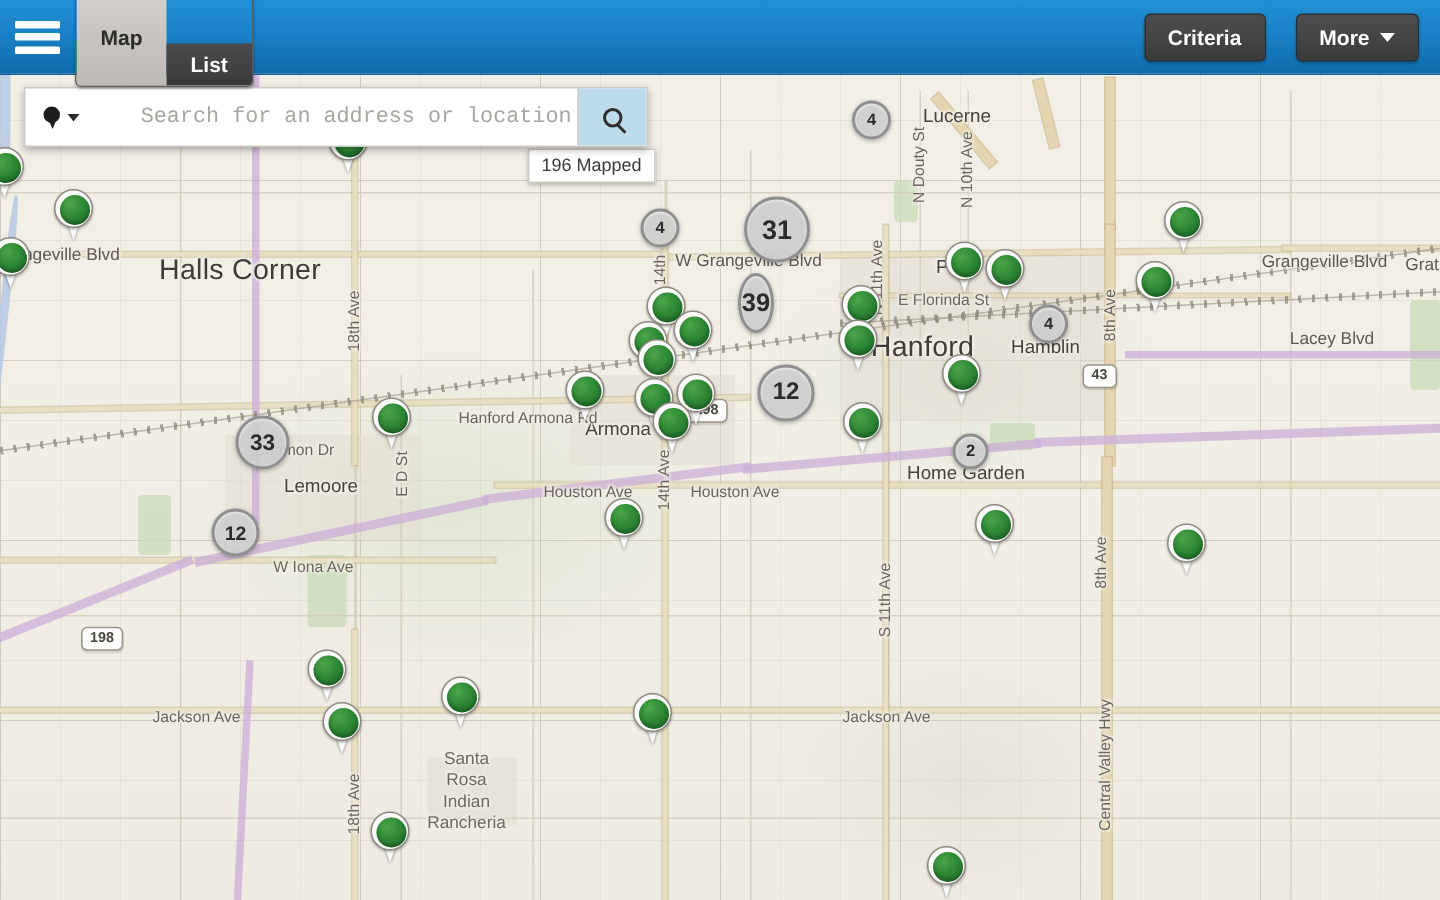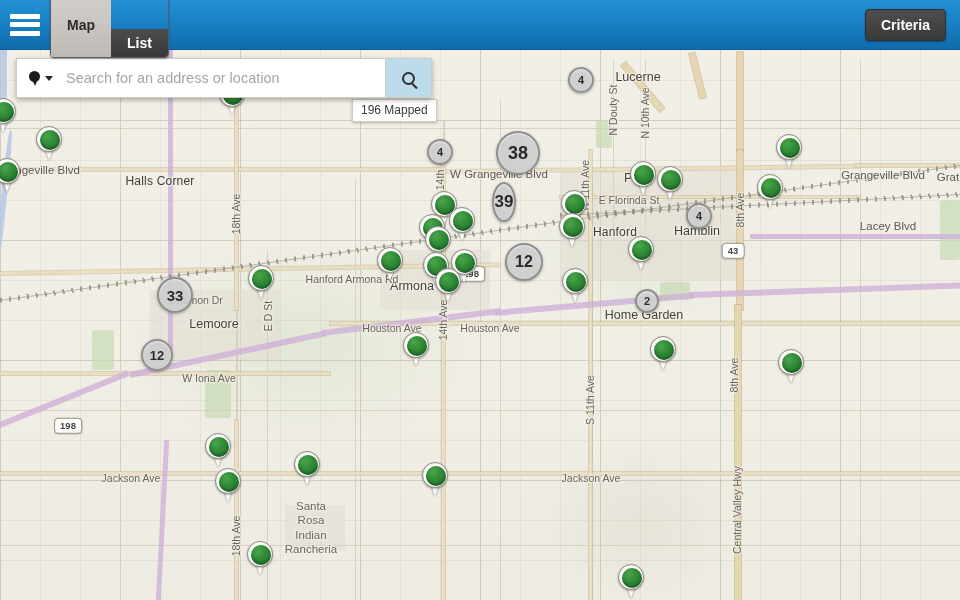--- a/index.html
+++ b/index.html
@@ -62,21 +62,21 @@
 
   
   .lbl {
     position: absolute;
     color: #55504a;
     text-shadow: 0 0 3px #f3f0e9, 0 0 2px #f3f0e9, 1px 1px 2px #f3f0e9, -1px -1px 2px #f3f0e9;
     white-space: nowrap;
     pointer-events: none;
     font-size: 11px;
   }
-  .lbl-place   { font-size: 12px; color: #3f3b36; letter-spacing: .2px; }
+  .lbl-place   { font-size: 19px; color: #3f3b36; letter-spacing: .2px; }
   .lbl-place-sm{ font-size: 12.5px; color: #45413c; }
   .lbl-street  { font-size: 10.5px; color: #6a645c; }
   .lbl-blvd    { font-size: 11.5px; color: #5d574f; }
   .lbl-native  { font-size: 11.5px; color: #6d675f; text-align: center; line-height: 1.25; }
 
   .shield {
     position: absolute;
     background: #fdfdfb;
     border: 1px solid #9a948a;
     border-radius: 4px;
@@ -214,23 +214,24 @@
     border-top: 7px solid #1d1d1d;
   }
   .geo-caret {
     width: 0; height: 0;
     border-left: 4px solid transparent; border-right: 4px solid transparent;
     border-top: 5px solid #2a2a2a;
   }
   .search-input {
     flex: 1; height: 100%;
     border: none; outline: none;
-    font-family: Liberation Sans, sans-serif; font-size: 14.5px; color: #333;
+    font-family: Liberation Mono, monospace; font-size: 14.5px; color: #333;
     background: transparent;
     padding: 4px 4px;
+    text-align: right;
   }
   .search-input::placeholder { color: #a9a59f; }
   .search-go {
     width: 46px; height: 100%;
     background: #bcdcec;
     border: none; border-left: 1px solid #cfcbc4;
     display: flex; align-items: center; justify-content: center;
     cursor: pointer;
   }
   .mag {
@@ -550,21 +551,21 @@
         <div class="pin" style="left: 631px; top: 598px;">
           <div class="pin-tail"></div>
           <div class="pin-head">
             <div class="pin-dot"></div>
           </div>
         </div>
       </div>
     <div id="cluster-layer">
         <div class="cluster" style="left: 568px; top: 67px; width: 26px; height: 26px; font-size: 11px;">4</div>
         <div class="cluster" style="left: 427px; top: 139px; width: 26px; height: 26px; font-size: 11px;">4</div>
-        <div class="cluster" style="left: 496px; top: 131px; width: 44px; height: 44px; font-size: 18px;">38</div>
+        <div class="cluster" style="left: 496px; top: 131px; width: 44px; height: 44px; font-size: 18px;">31</div>
         <div class="cluster" style="left: 492px; top: 182px; width: 24px; height: 40px; font-size: 17px;">39</div>
         <div class="cluster" style="left: 686px; top: 203px; width: 26px; height: 26px; font-size: 11px;">4</div>
         <div class="cluster" style="left: 505px; top: 243px; width: 38px; height: 38px; font-size: 16px;">12</div>
         <div class="cluster" style="left: 635px; top: 289px; width: 24px; height: 24px; font-size: 11px;">2</div>
         <div class="cluster" style="left: 157px; top: 277px; width: 36px; height: 36px; font-size: 15px;">33</div>
         <div class="cluster" style="left: 141px; top: 339px; width: 32px; height: 32px; font-size: 13px;">12</div>
       </div>
   </div>
 
   <div class="header">
@@ -575,20 +576,24 @@
     </div>
 
     <div class="seg">
       <button class="seg-on">Map</button>
       <button class="seg-off">List</button>
     </div>
 
     <div class="hdr-right">
       <button class="hdr-btn">
         <span>Criteria</span>
+      </button>
+      <button class="hdr-btn">
+        <span>More</span>
+        <span class="caret"></span>
       </button>
     </div>
   </div>
 
   <div class="searchbar">
     <div class="geo-sel">
       <span class="geo-pin"></span>
       <span class="geo-caret"></span>
     </div>
     <input class="search-input" type="text" placeholder="Search for an address or location" style="">

